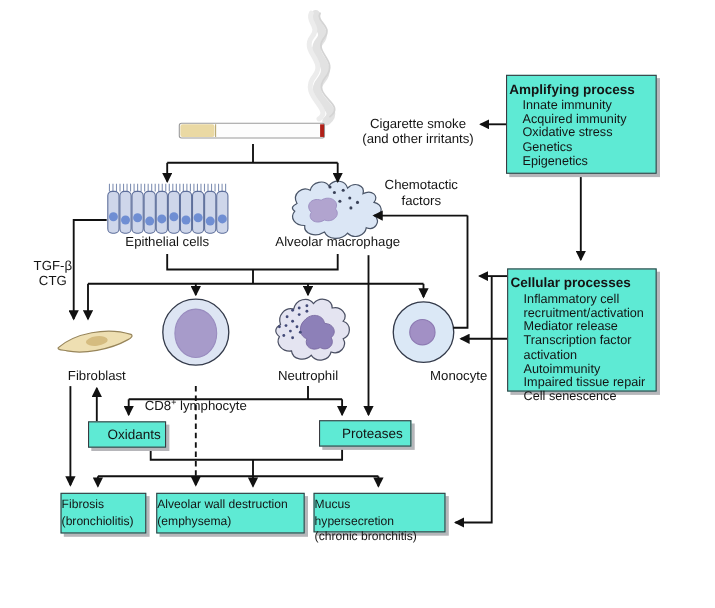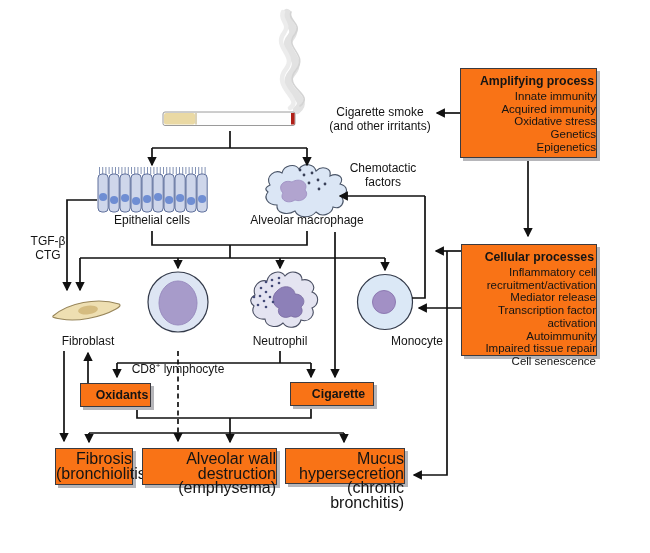--- a/index.html
+++ b/index.html
@@ -2,27 +2,27 @@
 <html><head>
 <meta charset="utf-8">
 <style>
   html,body{margin:0;padding:0;background:#fff;}
   .stage{position:relative;width:650px;height:553px;background:#ffffff;
          font-family:"Liberation Sans",sans-serif;color:#141414;overflow:hidden;}
   .stage svg{position:absolute;left:0;top:0;}
   .lbl{position:absolute;text-align:center;font-size:12px;line-height:13.5px;white-space:nowrap;}
   .lbl div{white-space:nowrap;}
   sup{font-size:8px;}
-  .pbox{position:absolute;background:#f97316;border:1.6px solid #3a3a40;
-        box-shadow:3px 3px 0 #b6b6ba;text-align:right;box-sizing:border-box;}
+  .pbox{position:absolute;background:#5eead4;border:1.6px solid #3a3a40;
+        box-shadow:3px 3px 0 #b6b6ba;text-align:left;box-sizing:border-box;}
   .pbox .t{font-weight:bold;font-size:12.3px;margin:5px 2px 2px;}
   .pbox .i{font-size:11.5px;line-height:12.7px;padding-left:14px;}
   .mbox{display:flex;align-items:center;justify-content:center;
-        font-weight:bold;font-size:12.3px;padding-left:13px;}
-  .obox{font-size:16px;line-height:14.5px;padding-top:3px;}
+        font-weight:normal;font-size:12.3px;padding-left:13px;}
+  .obox{font-size:11px;line-height:14.5px;padding-top:3px;}
 </style>
 </head>
 <body>
 
 <div class="stage">
 
   <svg width="650" height="553" viewBox="0 0 650 553">
     <defs>
       <marker id="ah" viewBox="0 0 10 10" refX="8.5" refY="5" markerWidth="5.5" markerHeight="5.5" orient="auto-start-reverse">
         <path d="M0 0 L10 5 L0 10 z" fill="#111"></path>
@@ -210,21 +210,21 @@
     <div class="i">Autoimmunity</div>
     <div class="i">Impaired tissue repair</div>
     <div class="i">Cell senescence</div>
   </div>
 
   <div class="pbox mbox" style="left:80px;top:383px;width:71px;height:24px;">
     <span>Oxidants</span>
   </div>
 
   <div class="pbox mbox" style="left:290px;top:382px;width:84px;height:24px;">
-    <span>Cigarette</span>
+    <span>Proteases</span>
   </div>
 
   <div class="pbox obox" style="left:55px;top:448px;width:78px;height:37px;">
     <div>Fibrosis</div>
     <div>(bronchiolitis)</div>
   </div>
 
   <div class="pbox obox" style="left:142px;top:448px;width:135px;height:37px;">
     <div>Alveolar wall destruction</div>
     <div>(emphysema)</div>

